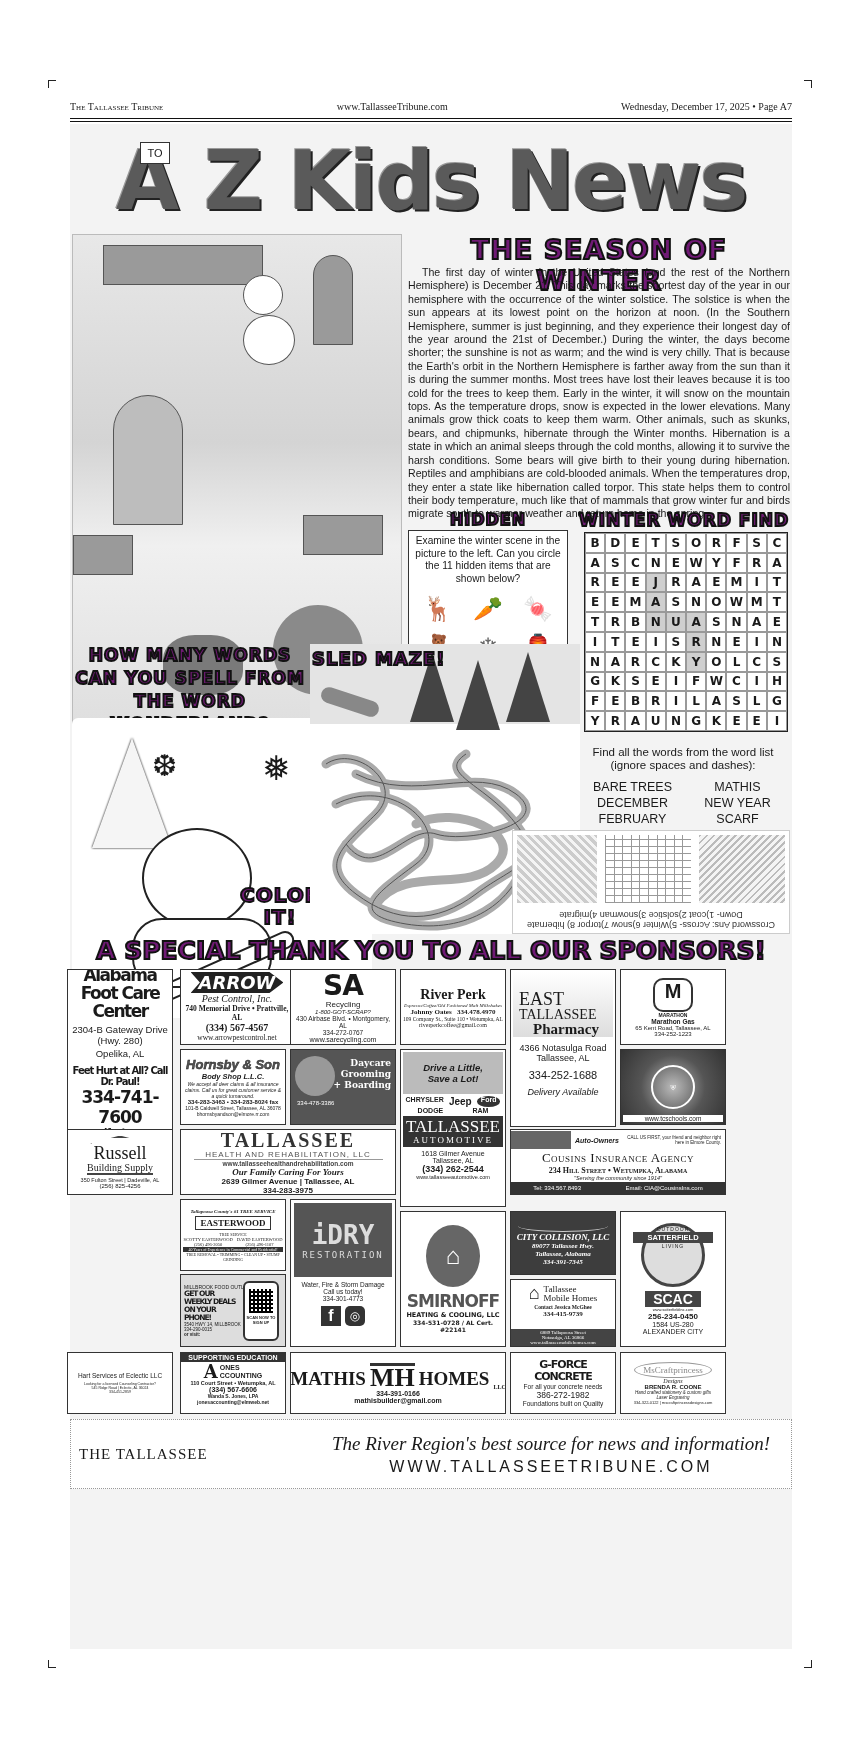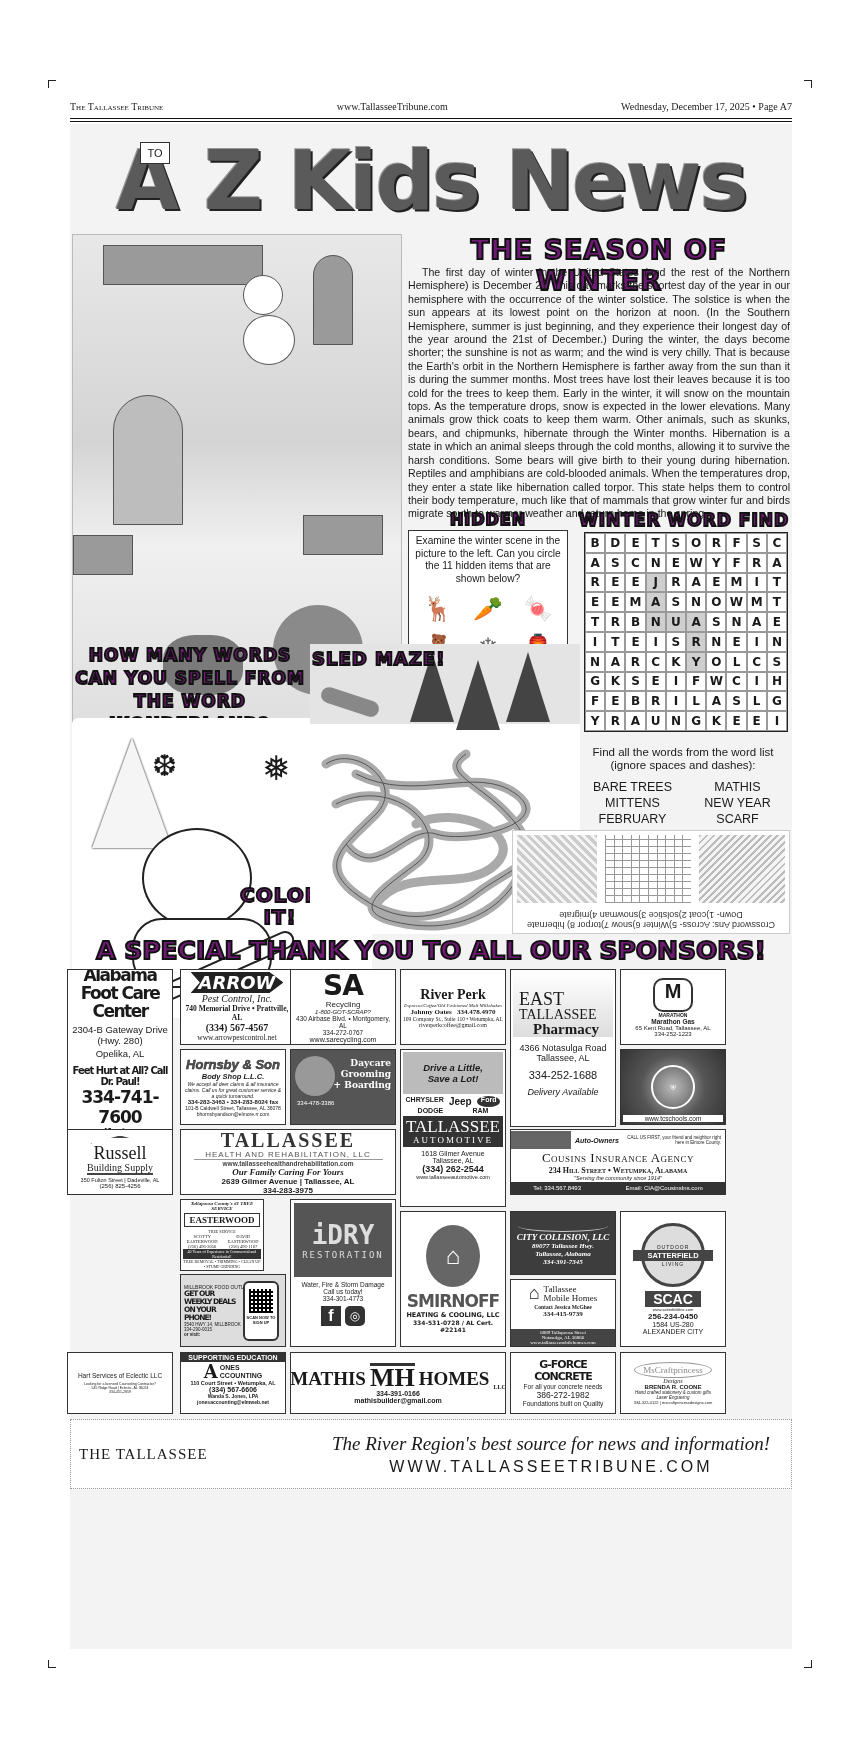--- a/index.html
+++ b/index.html
@@ -247,21 +247,21 @@
     </svg>
     <div class="abs" style="left:10px;top:50px;width:60px;height:16px;background:#888;border-radius:8px;transform:rotate(18deg)"></div>
     <div class="abs" style="left:232px;top:210px;width:14px;height:70px;background:#444;border-radius:6px"></div>
   </div>
   <div class="abs bubble maze-title">SLED MAZE!</div>
 
   <div class="abs wf-instr">Find all the words from the word list (ignore spaces and dashes):</div>
   <div class="abs wf-list" id="wflist">
       <div>BARE TREES</div>
       <div>MATHIS</div>
-      <div>MITTENS</div>
+      <div>DECEMBER</div>
       <div>NEW YEAR</div>
       <div>FEBRUARY</div>
       <div>SCARF</div>
       <div>FROST</div>
       <div>SKIING</div>
       <div>ICE SKATING</div>
       <div>SLEIGH</div>
       <div>ICICLE</div>
       <div>SNOWFLAKE</div>
       <div class="done">JANUARY</div>
@@ -392,21 +392,21 @@
     </div>
     <div class="serif" style="font-size:13px;font-variant:small-caps;letter-spacing:0.5px">Cousins Insurance Agency</div>
     <div class="serif" style="font-size:8px;font-variant:small-caps;font-weight:bold">234 Hill Street • Wetumpka, Alabama</div>
     <div style="font-size:5.5px;font-style:italic">"Serving the community since 1914"</div>
     <div style="position:absolute;bottom:0;left:0;right:0;height:12px;background:#333;color:#fff;font-size:6px;display:flex;justify-content:space-around;align-items:center">
       <span>Tel: 334.567.8493</span>
       <span>Email: CIA@CousinsIns.com</span>
     </div>
   </div>
 
-  <div class="ad serif" style="left:110px;top:1075px;width:84px;height:72px">
+  <div class="ad serif" style="left:110px;top:1075px;width:106px;height:72px">
     <div style="font-size:5px;font-style:italic;font-weight:bold">Tallapoosa County's #1 TREE SERVICE</div>
     <div style="font-size:9px;font-weight:bold;border:1px solid #333;padding:1px 4px;margin:2px 0">EASTERWOOD</div>
     <div style="font-size:4px">TREE SERVICE</div>
     <div style="display:flex;gap:4px;font-size:4.5px">
       <div>
           <div>SCOTTY EASTERWOOD</div>
           <div>(256) 496-2050</div>
         </div>
       <div>
           <div>DAVID EASTERWOOD</div>
@@ -463,21 +463,21 @@
     </div>
     <div style="font-size:5.5px;font-weight:bold">Contact Jessica McGhee</div>
     <div style="font-size:7px;font-weight:bold">334-415-9739</div>
     <div style="width:100%;background:#444;color:#fff;font-size:5px;padding:1px 0;margin-top:auto">
       <div>6889 Tallapoosa Street</div>
       <div>Notasulga, AL 36866</div>
       <div>www.tallasseemobilehomes.com</div>
     </div>
   </div>
   <div class="ad" style="left:550px;top:1087px;width:106px;height:136px">
-    <div style="width:64px;height:64px;border-radius:50%;border:3px solid #444;display:flex;flex-direction:column;align-items:center;justify-content:center;background:#ddd">
+    <div style="width:64px;height:64px;border-radius:50%;border:3px solid #444;display:flex;flex-direction:column;align-items:center;justify-content:flex-start;background:#ddd">
       <div style="font-size:5px;letter-spacing:1px">OUTDOOR</div>
       <div style="background:#444;color:#fff;font-size:7.5px;font-weight:bold;padding:1px 2px;width:80px">SATTERFIELD</div>
       <div style="font-size:5px;letter-spacing:1px">LIVING</div>
     </div>
     <div style="background:#444;color:#fff;font-size:14px;font-weight:bold;padding:0 8px;margin-top:4px">SCAC</div>
     <div style="font-size:4px">www.satterfieldinc.com</div>
     <div style="font-size:8px;font-weight:bold">256-234-0450</div>
     <div style="font-size:7px">1584 US-280</div>
     <div style="font-size:7px">ALEXANDER CITY</div>
   </div>

